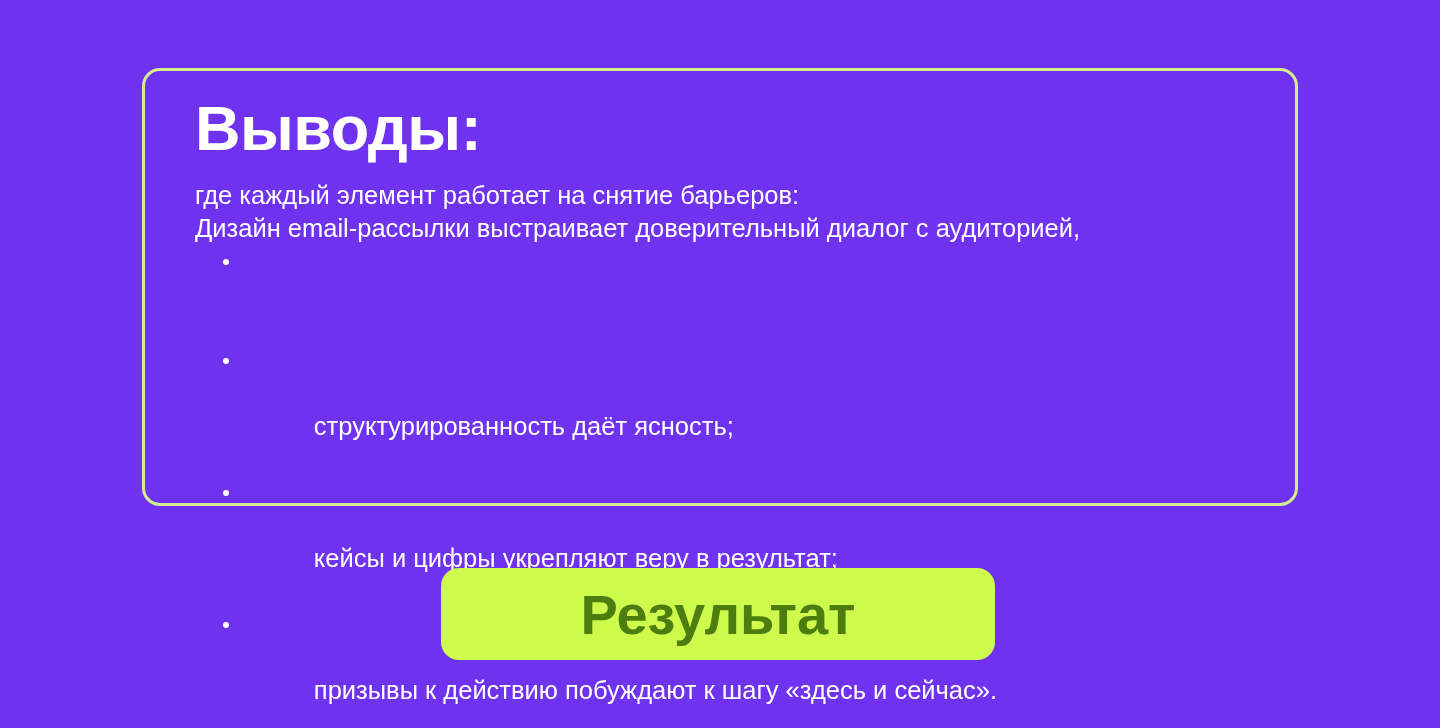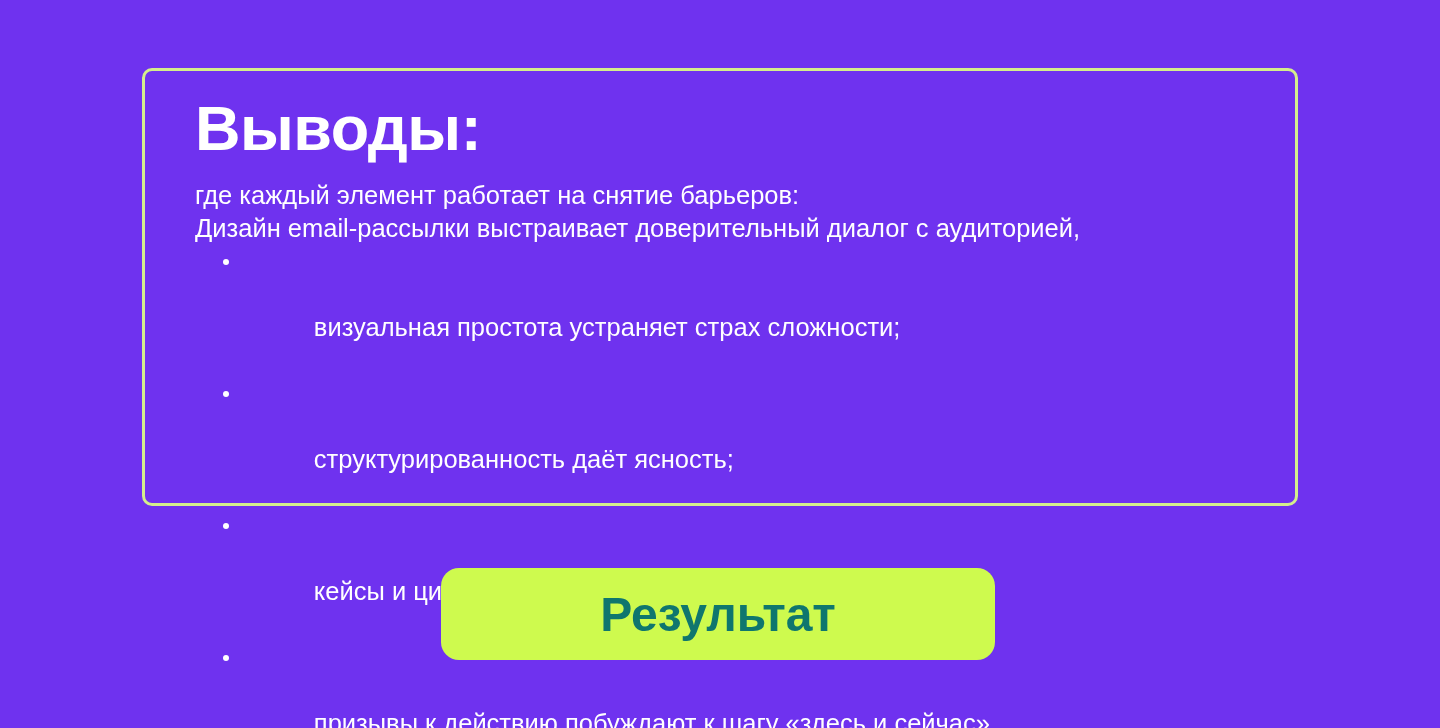--- a/index.html
+++ b/index.html
@@ -23,21 +23,21 @@
 
   
   #conclusions-card {
     position: absolute;
     left: 142px;
     top: 68px;
     width: 1156px;
     height: 438px;
     box-sizing: border-box;
     border: 3px solid #d4ee8c;
-    border-radius: 10px;
+    border-radius: 18px;
     background: transparent;
   }
 
   #card-inner {
     position: absolute;
     left: 50px;
     top: 22px;
     right: 24px;
   }
 
@@ -91,23 +91,23 @@
   
   #result-button {
     position: absolute;
     left: 441px;
     top: 568px;
     width: 554px;
     height: 92px;
     border: none;
     border-radius: 18px;
     background: #cefa4e;
-    color: #0f766e;
+    color: #4d7c0f;
     font-family: "Liberation Sans", sans-serif;
-    font-size: 48px;
+    font-size: 56px;
     font-weight: bold;
     letter-spacing: 0px;
     display: flex;
     align-items: center;
     justify-content: center;
     cursor: pointer;
     padding: 0;
   }
 </style>
 </head>
@@ -121,21 +121,20 @@
       <h1 id="conclusions-title">Выводы:</h1>
 
       <div id="intro-block" class="body-text">
         <div class="text-line">где каждый элемент работает на снятие барьеров:</div>
         <div class="text-line">Дизайн email-рассылки выстраивает доверительный диалог с аудиторией,</div>
       </div>
 
       <ul id="bullet-list" class="body-text">
         <li>
           <span class="bullet-dot"></span>
-          <span>визуальная простота устраняет страх сложности;</span>
         </li>
         <li>
           <span class="bullet-dot"></span>
           <span>структурированность даёт ясность;</span>
         </li>
         <li>
           <span class="bullet-dot"></span>
           <span>кейсы и цифры укрепляют веру в результат;</span>
         </li>
         <li>

